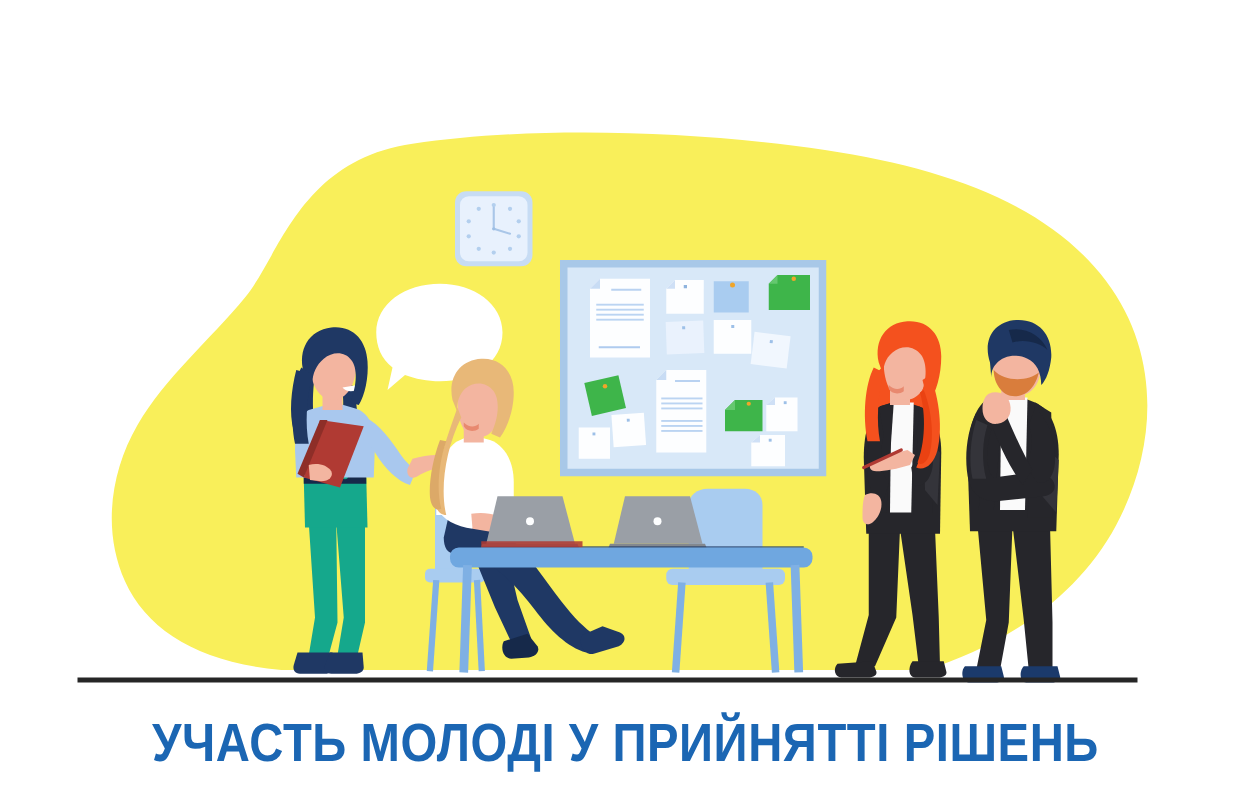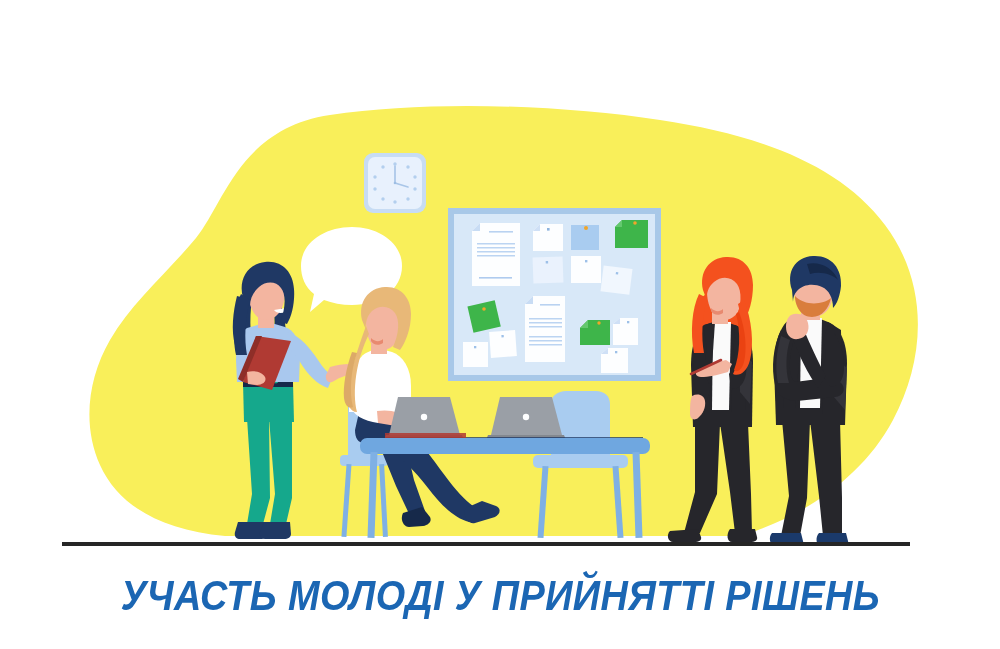--- a/index.html
+++ b/index.html
@@ -10,21 +10,20 @@
   }
   body {
     font-family: "Liberation Sans", sans-serif;
   }
   #stage {
     position: relative;
     width: 1000px;
     height: 649px;
     background: #ffffff;
     overflow: hidden;
-    font-style: italic;
   }
   #illustration {
     position: absolute;
     left: 0;
     top: 0;
     width: 1000px;
     height: 560px;
   }
   #caption {
     position: absolute;

